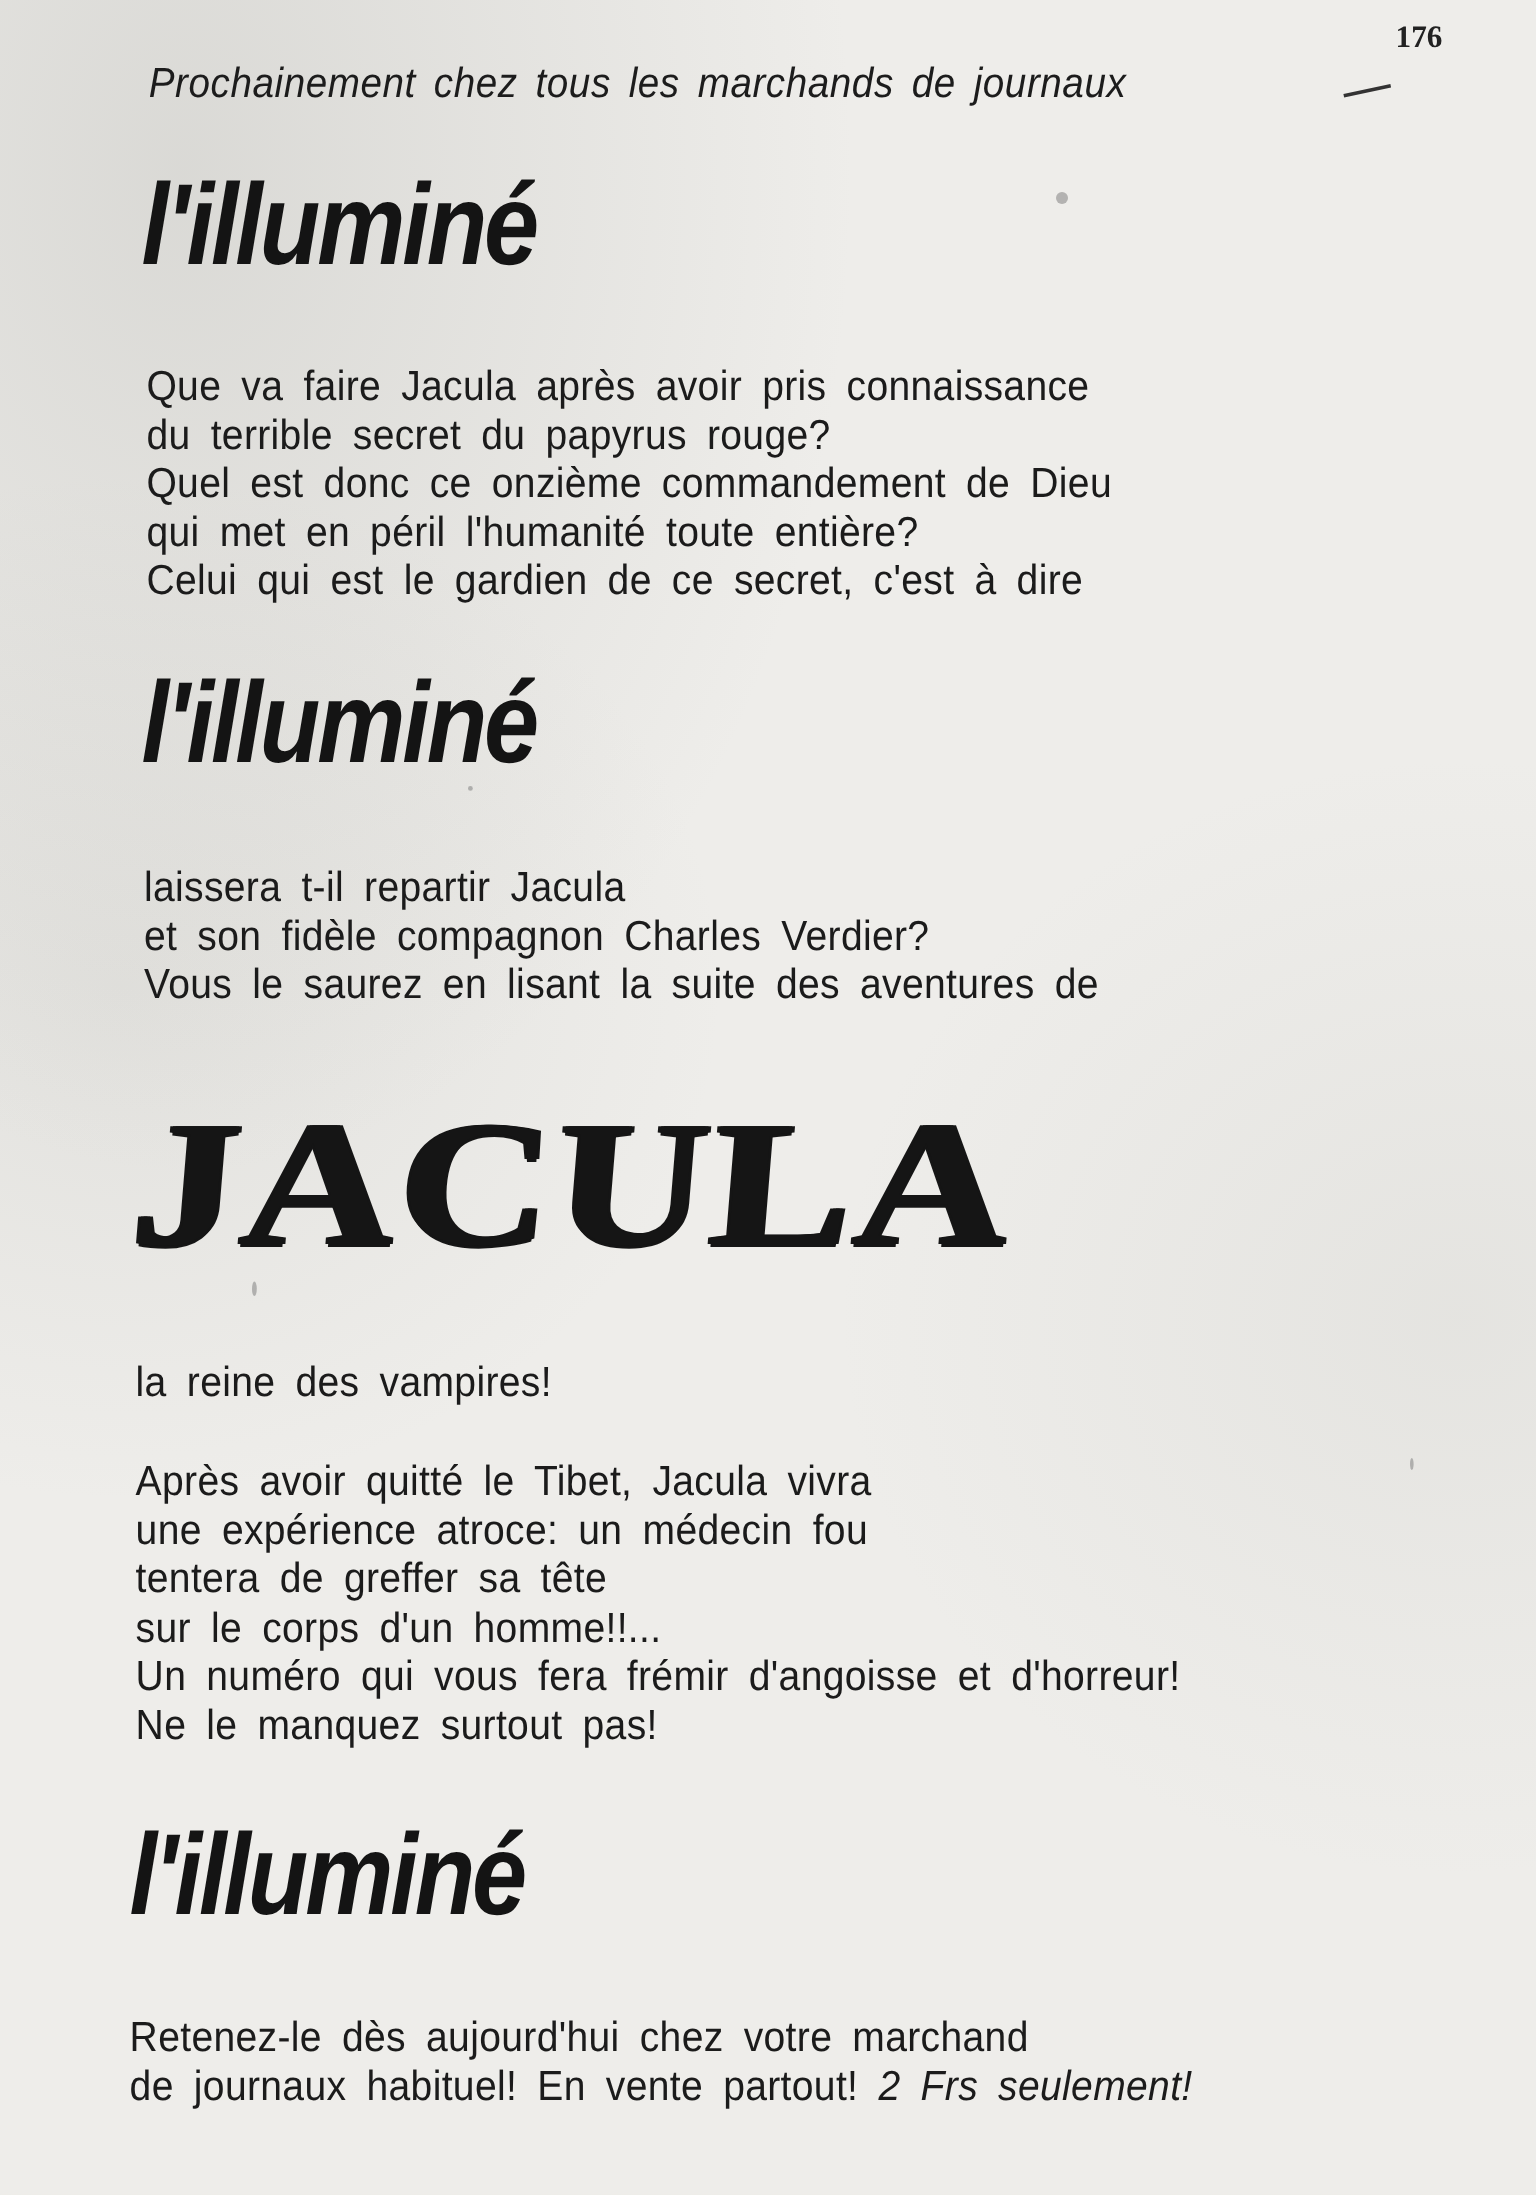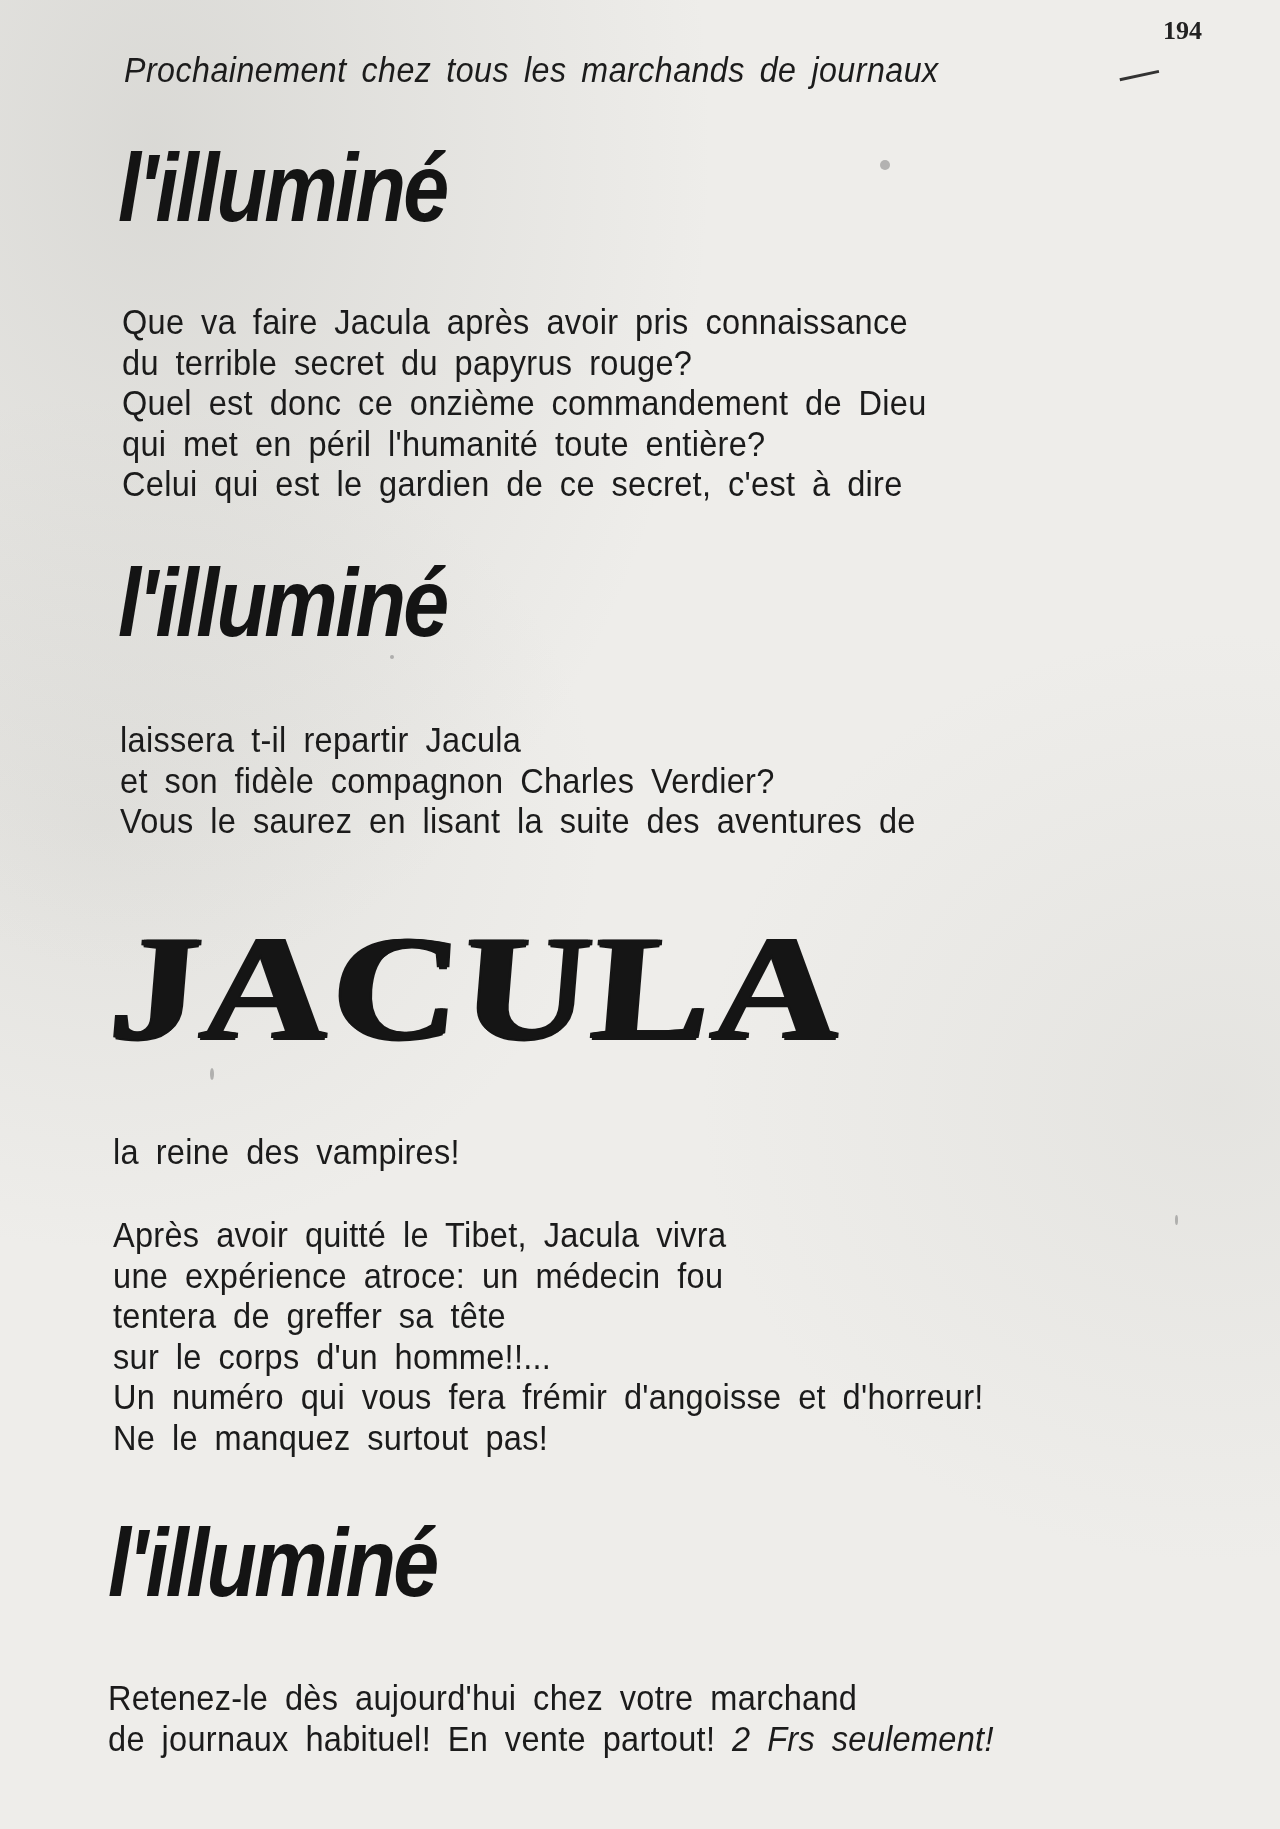--- a/index.html
+++ b/index.html
@@ -100,21 +100,21 @@
       background: #777;
       border-radius: 50%;
       opacity: 0.5;
     }
   </style>
 </head>
 <body>
 
 <div class="page">
 
-  <div class="abs page-number">194</div>
+  <div class="abs page-number">176</div>
 
   <div class="abs intro">Prochainement chez tous les marchands de journaux</div>
   <div class="abs intro-mark"></div>
 
   <div class="abs brand brand1">l'illuminé</div>
 
   <div class="abs para para1">
     <span class="line">Que va faire Jacula après avoir pris connaissance</span>
     <span class="line">du terrible secret du papyrus rouge?</span>
     <span class="line">Quel est donc ce onzième commandement de Dieu</span>

